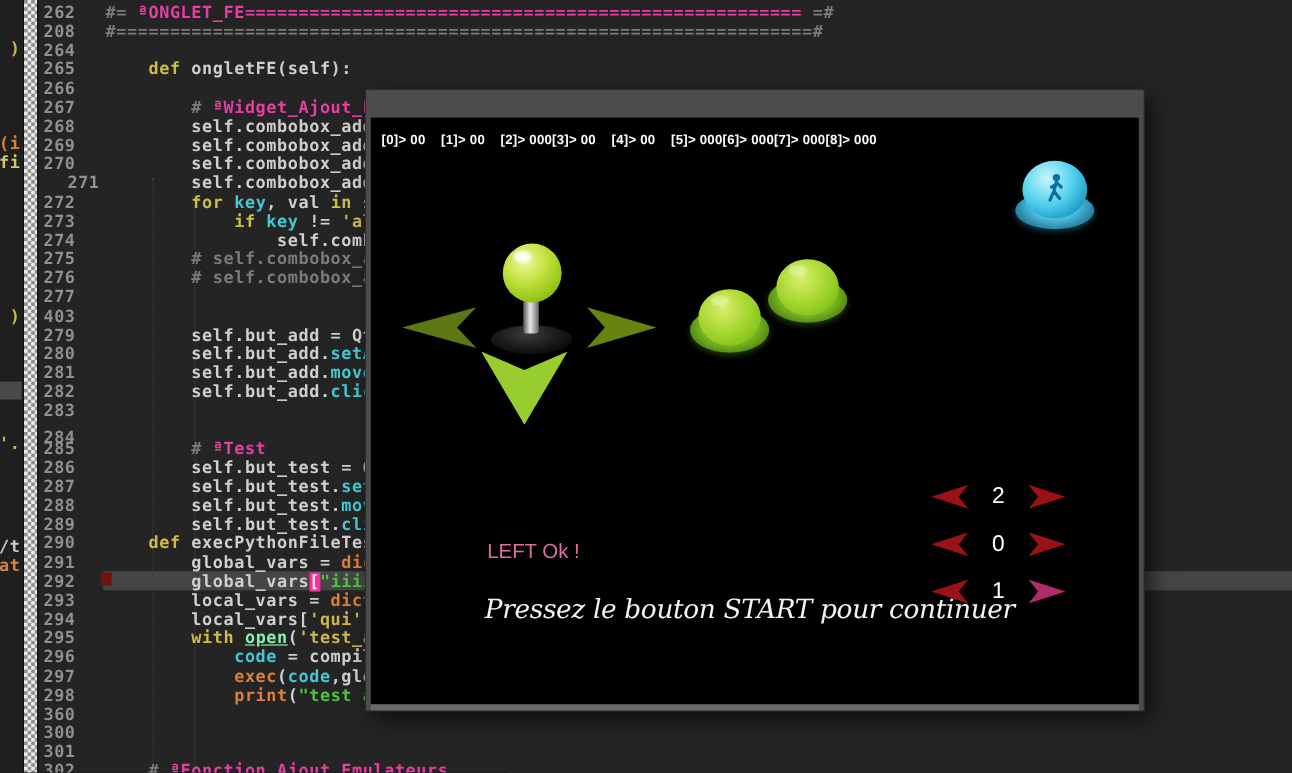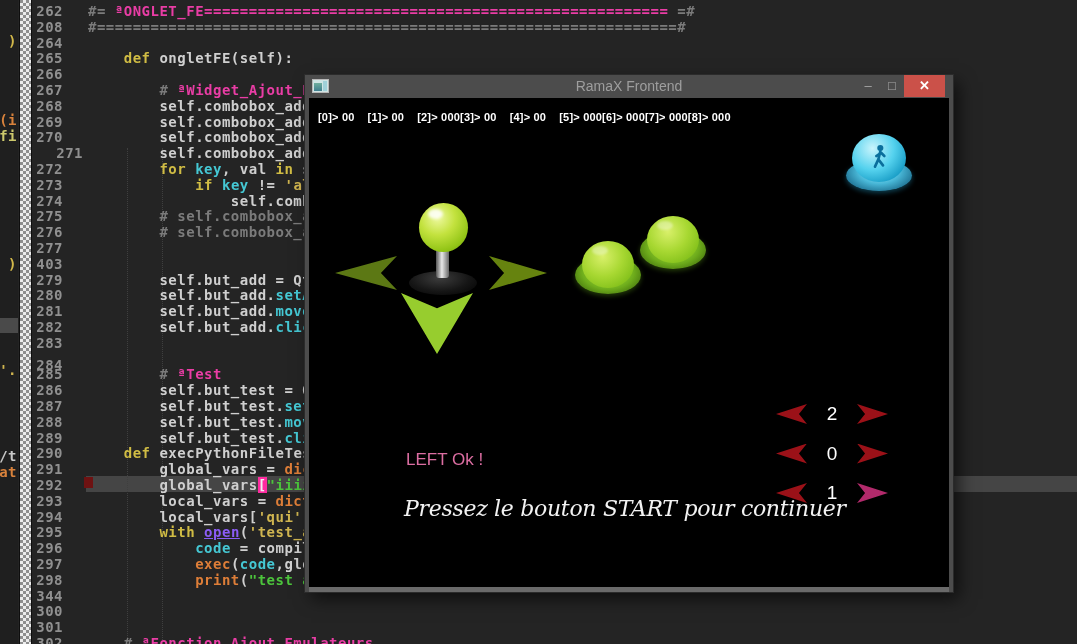--- a/index.html
+++ b/index.html
@@ -19,21 +19,21 @@
   .ln{position:absolute;left:4px;width:27px;text-align:right;color:#909090;
       font:700 14px/16px "DejaVu Sans Mono",monospace;letter-spacing:.5px;}
   .cl{position:absolute;left:56px;white-space:pre;font:700 14px/16px "DejaVu Sans Mono",monospace;letter-spacing:.5px;z-index:3;}
   #line-band{position:absolute;left:54px;right:0;height:16px;background:#454545;z-index:1;}
   #line-marker{position:absolute;left:52px;width:9px;height:11px;background:#6e1212;z-index:2;}
   .indent-guide{position:absolute;top:148px;bottom:0;width:0;border-left:1px dotted #3f3f3f;z-index:2;}
 
   .tk-w{color:#cfcfcf}.tk-cm{color:#7b7b7b}.tk-cp{color:#e93da5}
   .tk-kw{color:#d0bc44}.tk-cy{color:#45c8d4}.tk-or{color:#de7e38}
   .tk-sy{color:#d0b550}.tk-sg{color:#4cc43c}
-  .tk-bl{color:#8b5cf6;text-decoration:underline}
+  .tk-bl{color:#86efac;text-decoration:underline}
   .tk-sel{color:#f0f0f0;background:#ff2ba0}
 
   
   #ramax{position:absolute;left:305px;top:75px;width:648px;height:517px;background:#4c4c4c;z-index:10;
          box-shadow:0 0 0 1px #2b2b2b,6px 7px 16px rgba(0,0,0,.6);}
   #titlebar{position:absolute;left:0;top:0;right:0;height:23px;}
   #app-icon{position:absolute;left:7px;top:4px;width:17px;height:14px;background:#cfe4e4;border:1px solid #b8b8b8;box-sizing:border-box;}
   #app-icon .ic-l{position:absolute;left:1px;top:3px;width:8px;height:8px;background:linear-gradient(#6fae9e,#3f7f8f);}
   #app-icon .ic-r{position:absolute;right:1px;top:1px;width:4px;height:10px;background:#9fd0d8;}
   #win-title{position:absolute;left:0;right:0;top:3px;text-align:center;color:#9e9e9e;
@@ -152,21 +152,21 @@
         <div class="ln" style="top: 430px;">289</div>
         <div class="ln" style="top: 445px;">290</div>
         <div class="ln" style="top: 461px;">291</div>
         <div class="ln" style="top: 477px;">292</div>
         <div class="ln" style="top: 493px;">293</div>
         <div class="ln" style="top: 509px;">294</div>
         <div class="ln" style="top: 524px;">295</div>
         <div class="ln" style="top: 540px;">296</div>
         <div class="ln" style="top: 556px;">297</div>
         <div class="ln" style="top: 572px;">298</div>
-        <div class="ln" style="top: 588px;">344</div>
+        <div class="ln" style="top: 588px;">360</div>
         <div class="ln" style="top: 603px;">300</div>
         <div class="ln" style="top: 619px;">301</div>
         <div class="ln" style="top: 635px;">302</div>
       </div>
     <div id="code-text">
         <div class="cl" style="top: 3px;"><span class="tk-cm">#= </span><span class="tk-cp">ªONGLET_FE====================================================</span><span class="tk-cm"> =#</span></div>
         <div class="cl" style="top: 19px;"><span class="tk-cm">#=================================================================#</span></div>
         <div class="cl" style="top: 35px;"></div>
         <div class="cl" style="top: 50px;"><span class="tk-w">    </span><span class="tk-kw">def</span><span class="tk-w"> ongletFE(self):</span></div>
         <div class="cl" style="top: 66px;"></div>
@@ -203,30 +203,20 @@
         <div class="cl" style="top: 556px;"><span class="tk-w">            </span><span class="tk-or">exec</span><span class="tk-w">(</span><span class="tk-cy">code</span><span class="tk-w">,glob</span></div>
         <div class="cl" style="top: 572px;"><span class="tk-w">            </span><span class="tk-or">print</span><span class="tk-w">(</span><span class="tk-sg">"test ar</span></div>
         <div class="cl" style="top: 588px;"></div>
         <div class="cl" style="top: 603px;"></div>
         <div class="cl" style="top: 619px;"></div>
         <div class="cl" style="top: 635px;"><span class="tk-w">    </span><span class="tk-cm"># </span><span class="tk-cp">ªFonction_Ajout_Emulateurs</span></div>
       </div>
   </div>
 
   <div id="ramax">
-    <div id="titlebar">
-      <div id="app-icon">
-        <div class="ic-l"></div>
-          <div class="ic-r"></div>
-      </div>
-      <div id="win-title">RamaX Frontend</div>
-      <div id="btn-min" class="cap-btn">–</div>
-      <div id="btn-max" class="cap-btn">□</div>
-      <div id="btn-close" class="cap-btn">✕</div>
-    </div>
 
     <div id="client">
       <div id="status-row">[0]&gt; 00    [1]&gt; 00    [2]&gt; 000[3]&gt; 00    [4]&gt; 00    [5]&gt; 000[6]&gt; 000[7]&gt; 000[8]&gt; 000</div>
 
       <div id="blue-btn">
         <div class="rim"></div>
         <div class="dome"></div>
         <svg width="32" height="32" viewBox="0 0 24 24">
           <circle cx="13" cy="4.5" r="2.3" fill="#0a6f9c"></circle>
           <path d="M13 7 L11.5 13 M13 7.5 L16 10.5 M13 8.5 L10 10.5 M11.5 13 L15 17.5 M11.5 13 L9 18.5" stroke="#0a6f9c" stroke-width="2" fill="none" stroke-linecap="round"></path>

